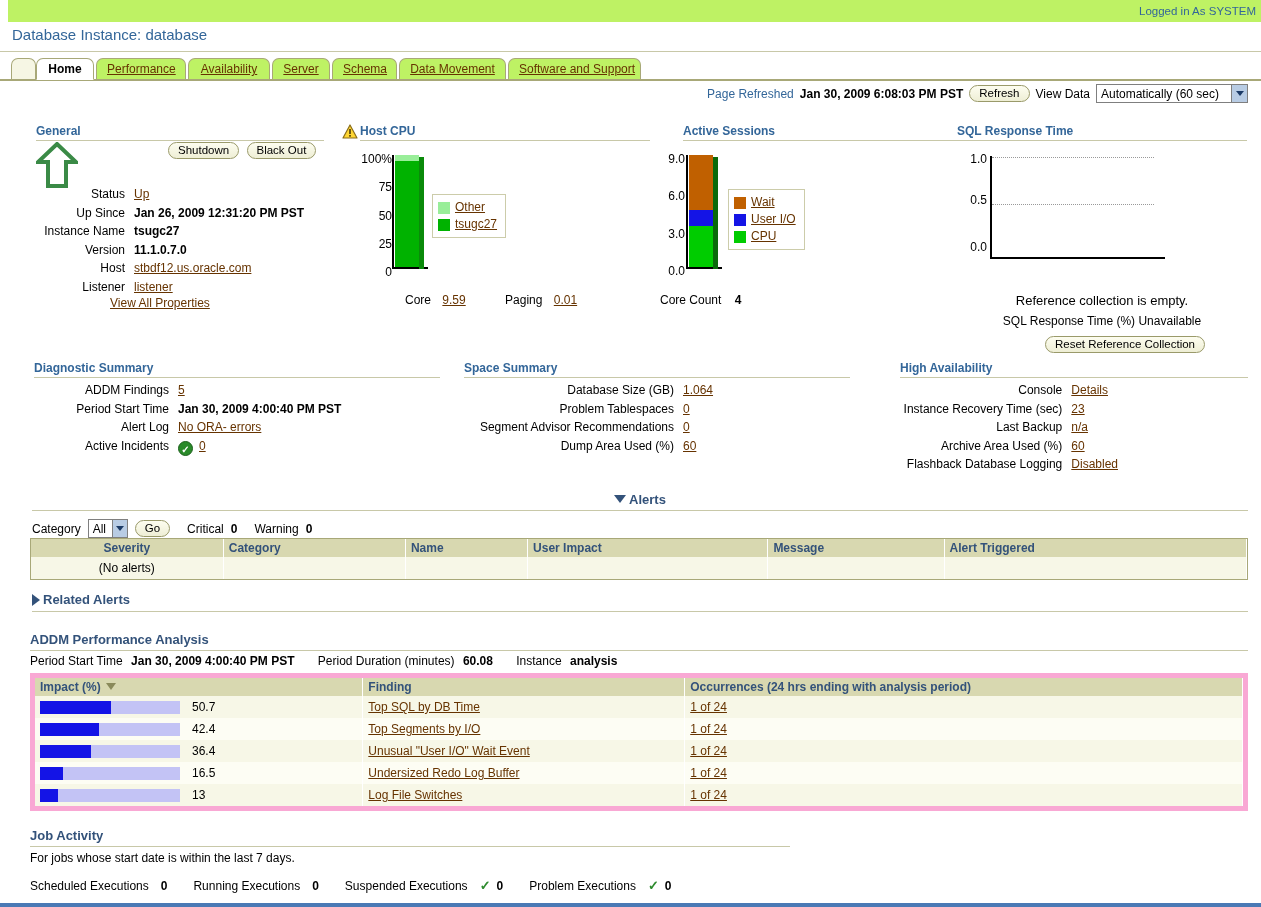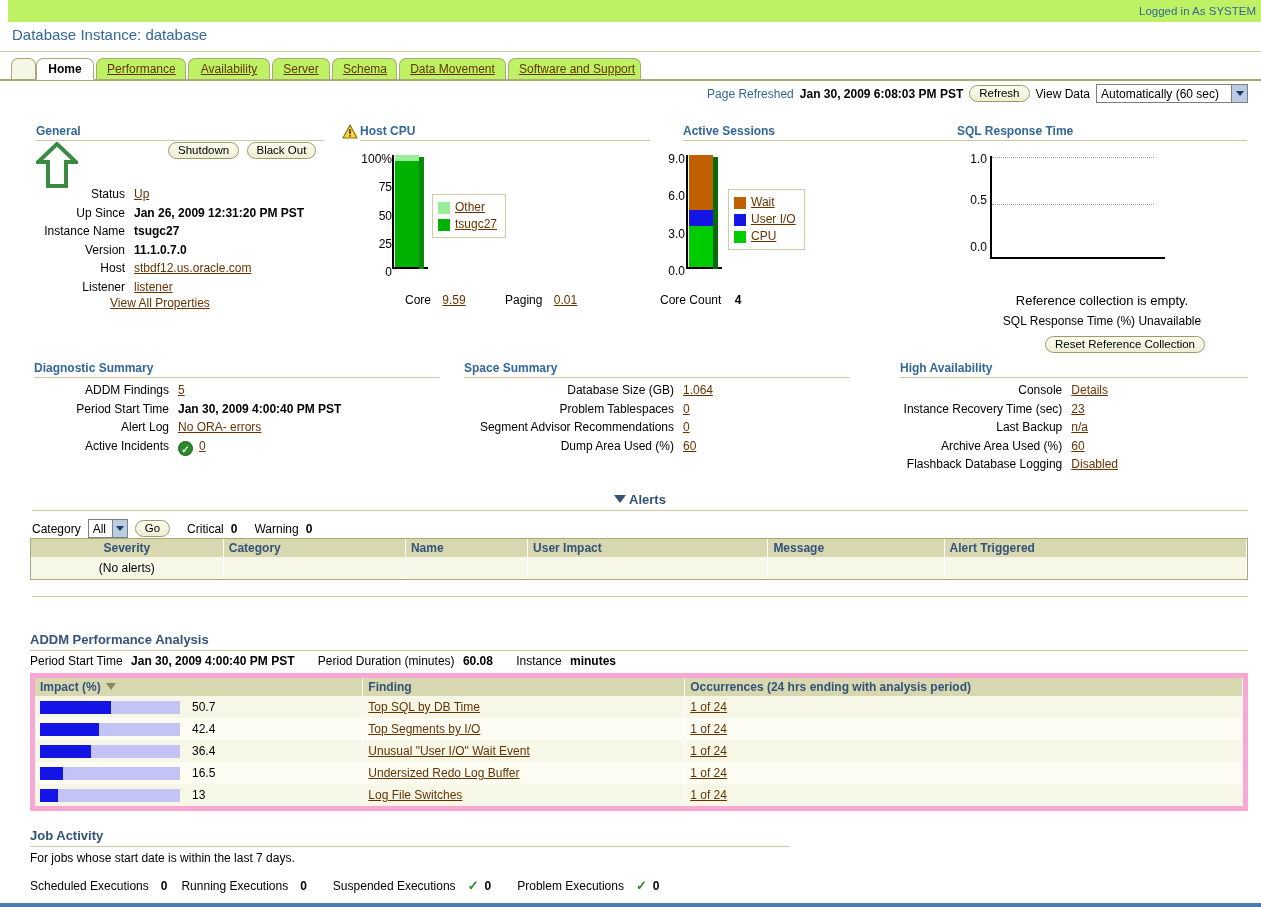--- a/index.html
+++ b/index.html
@@ -481,34 +481,38 @@
           <td></td>
           <td></td>
           <td></td>
           <td></td>
         </tr>
       </tbody>
   </table>
 </div>
 
 <div style="position:absolute; left:32px; top:592px; width:1216px;">
+  <div style="display:flex; align-items:center;">
+    <span class="disc closed"></span>
+    <span class="sect-head2">Related Alerts</span>
+  </div>
   <div style="height:1px; background:#c8c8a8; margin-top:4px;"></div>
 </div>
 
 <div style="position:absolute; left:30px; top:632px; width:1218px;">
   <div class="sect-head2">ADDM Performance Analysis</div>
   <div style="height:1px; background:#c8c8a8; margin-top:3px;"></div>
 </div>
 <div style="position:absolute; left:30px; top:654px; font-size:12px;">
   <span>Period Start Time</span>
   <span class="b" style="margin-left:5px">Jan 30, 2009 4:00:40 PM PST</span>
   <span style="margin-left:20px">Period Duration (minutes)</span>
   <span class="b" style="margin-left:5px">60.08</span>
   <span style="margin-left:20px">Instance</span>
-  <span class="b" style="margin-left:5px">minutes</span>
+  <span class="b" style="margin-left:5px">analysis</span>
 </div>
 <div style="position:absolute; left:30px; top:673px; width:1218px; border:5px solid #f9a8d4;">
   <table class="grid">
     <thead>
         <tr id="addm-head">
           <th style="width: 330px;"><span>Impact (%)</span><span style="display: inline-block; margin-left: 5px; width: 0px; height: 0px; border-left: 5px solid transparent; border-right: 5px solid transparent; border-top: 7px solid rgb(138, 138, 90); vertical-align: 1px;"></span></th>
           <th style="width: 325px;"><span>Finding</span></th>
           <th style="width: 561px;"><span>Occurrences (24 hrs ending with analysis period)</span></th>
         </tr>
       </thead>
@@ -541,19 +545,19 @@
       </tbody>
   </table>
 </div>
 
 <div style="position:absolute; left:30px; top:828px; width:760px;">
   <div class="sect-head2">Job Activity</div>
   <div style="height:1px; background:#c8c8a8; margin-top:3px;"></div>
 </div>
 <div style="position:absolute; left:30px; top:851px; font-size:12px;">For jobs whose start date is within the last 7 days.</div>
 <div id="job-items" style="position:absolute; left:30px; top:878px; display:flex; align-items:center; font-size:12px;">
-    <span style="margin-right: 14px;"><span>Scheduled Executions</span><span class="b" style="margin-left: 12px;">0</span></span>
+    <span style="margin-right: 26px;"><span>Scheduled Executions</span><span class="b" style="margin-left: 12px;">0</span></span>
     <span style="margin-right: 26px;"><span>Running Executions</span><span class="b" style="margin-left: 12px;">0</span></span>
     <span style="margin-right: 26px;"><span>Suspended Executions</span><span class="chk" style="margin: 0px 6px 0px 12px;">✓</span><span class="b" style="margin-left: 0px;">0</span></span>
     <span style="margin-right: 26px;"><span>Problem Executions</span><span class="chk" style="margin: 0px 6px 0px 12px;">✓</span><span class="b" style="margin-left: 0px;">0</span></span>
   </div>
 
 <div id="footerbar"></div>
 
 </body></html>

